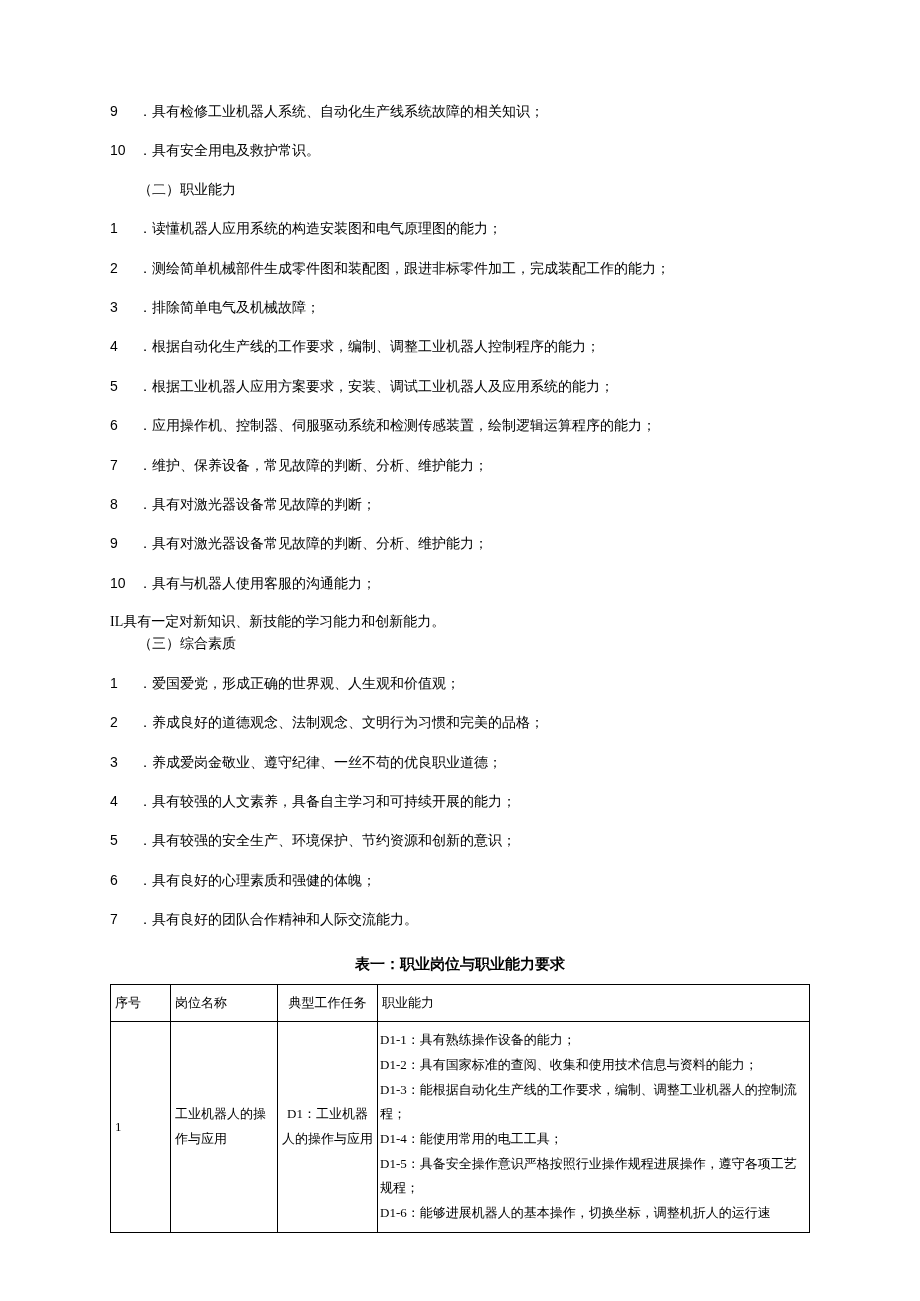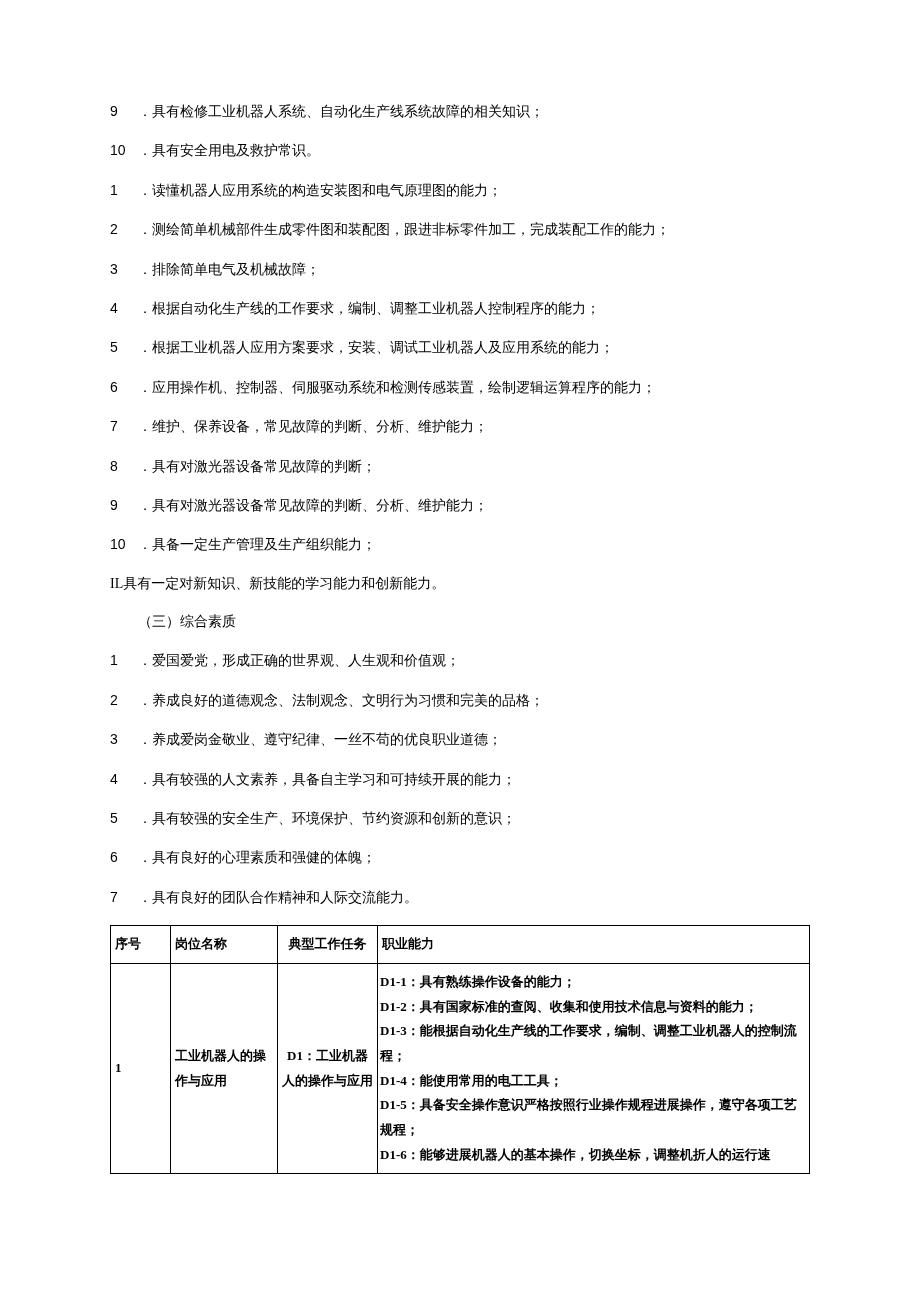--- a/index.html
+++ b/index.html
@@ -26,40 +26,38 @@
       font-family: Arial, sans-serif;
     }
     .item-text {
       flex: 1;
     }
     .section-heading {
       margin-bottom: 16px;
       padding-left: 28px;
     }
     .special-item {
-      margin-bottom: 16px;
     }
     .table-note {
       margin-bottom: 16px;
     }
     .table-title {
       text-align: center;
       font-weight: bold;
       font-size: 15px;
       margin-bottom: 8px;
       margin-top: 20px;
     }
     table {
       width: 100%;
       border-collapse: collapse;
       table-layout: fixed;
     }
     table, th, td {
       border: 1px solid #000;
-      font-weight: bold;
     }
     td {
       padding: 6px 4px;
       vertical-align: middle;
       font-size: 13px;
       line-height: 1.9;
     }
     .col-seq { width: 60px; }
     .col-pos { width: 107px; }
     .col-task { width: 100px; text-align: center; }
@@ -84,20 +82,21 @@
     <div class="item">
       <span class="item-num">9</span>
       <span class="item-text">．具有检修工业机器人系统、自动化生产线系统故障的相关知识；</span>
     </div>
     <div class="item">
       <span class="item-num">10</span>
       <span class="item-text">．具有安全用电及救护常识。</span>
     </div>
   </div>
 
+  <div class="section-heading">（二）职业能力</div>
 
   <div>
     <div class="item">
       <span class="item-num">1</span>
       <span class="item-text">．读懂机器人应用系统的构造安装图和电气原理图的能力；</span>
     </div>
     <div class="item">
       <span class="item-num">2</span>
       <span class="item-text">．测绘简单机械部件生成零件图和装配图，跟进非标零件加工，完成装配工作的能力；</span>
     </div>
@@ -124,21 +123,21 @@
     <div class="item">
       <span class="item-num">8</span>
       <span class="item-text">．具有对激光器设备常见故障的判断；</span>
     </div>
     <div class="item">
       <span class="item-num">9</span>
       <span class="item-text">．具有对激光器设备常见故障的判断、分析、维护能力；</span>
     </div>
     <div class="item">
       <span class="item-num">10</span>
-      <span class="item-text">．具备一定生产管理及生产组织能力；</span>
+      <span class="item-text">．具有与机器人使用客服的沟通能力；</span>
     </div>
   </div>
 
   <div class="special-item">IL具有一定对新知识、新技能的学习能力和创新能力。</div>
 
   <div class="section-heading">（三）综合素质</div>
 
   <div>
     <div class="item">
       <span class="item-num">1</span>
@@ -164,20 +163,21 @@
       <span class="item-num">6</span>
       <span class="item-text">．具有良好的心理素质和强健的体魄；</span>
     </div>
     <div class="item">
       <span class="item-num">7</span>
       <span class="item-text">．具有良好的团队合作精神和人际交流能力。</span>
     </div>
   </div>
 
 
+  <div class="table-title">表一：职业岗位与职业能力要求</div>
 
   <table>
     <tbody>
         <tr class="header-row">
       <td class="col-seq">序号</td>
       <td class="col-pos">岗位名称</td>
       <td class="col-task task-header">典型工作任务</td>
       <td class="col-ability">职业能力</td>
     </tr>
     <tr>

